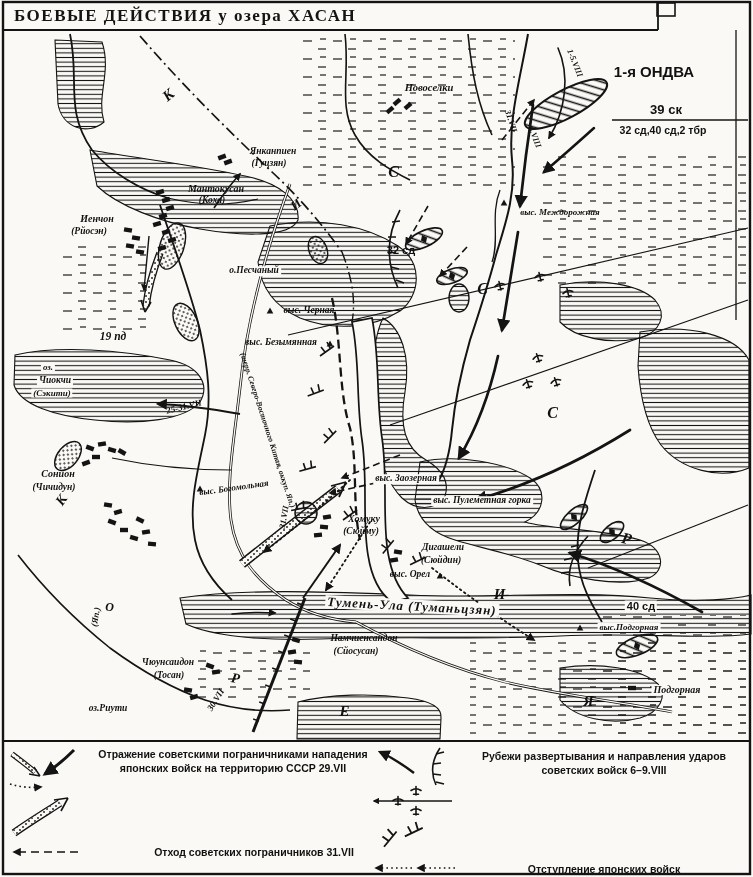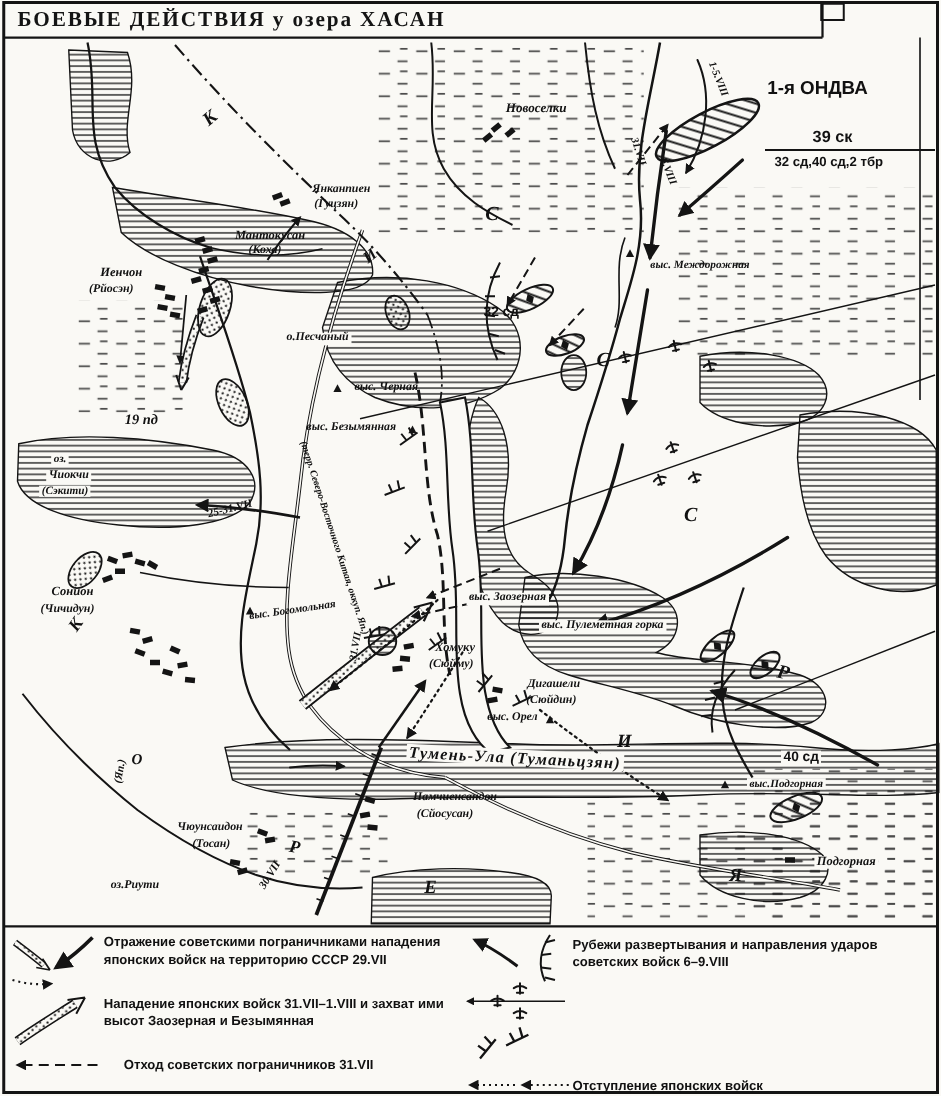--- a/index.html
+++ b/index.html
@@ -9,21 +9,21 @@
   .lbl{position:absolute;white-space:nowrap;font-family:"Liberation Serif",serif;
        font-style:italic;font-weight:bold;color:#111;line-height:1;
        transform:translate(-50%,-50%);}
   .wb{background:#faf9f5;padding:0 2px;}
   .unit{font-style:normal;font-family:"Liberation Sans",sans-serif;font-weight:bold;}
   .unit-it{font-family:"Liberation Serif",serif;font-weight:bold;font-style:italic;}
   .date{font-size:9px;}
   .bigletter{font-size:16px;letter-spacing:1px;}
   #title{position:absolute;left:14px;top:6px;font-style:normal;font-weight:bold;
          font-size:17px;letter-spacing:1.5px;font-family:"Liberation Serif",serif;text-align:right;}
-  .leg{position:absolute;font:bold 10.5px "Liberation Sans",sans-serif;color:#111;line-height:1.3;}
+  .leg{position:absolute;font:bold 10.5px "Liberation Sans",sans-serif;color:#111;line-height:1.3;text-align:center;}
   .hdr{position:absolute;white-space:nowrap;font-family:"Liberation Sans",sans-serif;
        font-weight:bold;color:#111;transform:translate(-50%,-50%);}
 </style>
 </head>
 <body>
 
 <div id="root">
 
 <svg width="753" height="877" viewBox="0 0 753 877">
   <defs>
@@ -394,18 +394,17 @@
 <div class="lbl bigletter" style="left:553px;top:413px;">С</div>
 <div class="lbl bigletter" style="left:627px;top:539px;transform:translate(-50%,-50%) rotate(12deg);">Р</div>
 <div class="lbl bigletter" style="left:500px;top:594px;font-size:15px;">И</div>
 <div class="lbl bigletter" style="left:62px;top:500px;font-size:14px;transform:translate(-50%,-50%) rotate(-55deg);">К</div>
 <div class="lbl bigletter" style="left:110px;top:607px;font-size:12px;">О</div>
 <div class="lbl bigletter" style="left:236px;top:679px;font-size:14px;transform:translate(-50%,-50%) rotate(10deg);">Р</div>
 <div class="lbl bigletter" style="left:345px;top:711px;font-size:15px;">Е</div>
 <div class="lbl bigletter" style="left:589px;top:701px;font-size:15px;">Я</div>
 
 <div class="leg" style="left:83px;top:748px;width:300px;">Отражение советскими пограничниками нападения японских войск на территорию СССР 29.VII</div>
-<div class="leg" style="left:83px;top:797px;width:300px;">Нападение японских войск 31.VII–1.VIII и захват ими высот Заозерная и Безымянная</div>
 <div class="leg" style="left:99px;top:846px;width:310px;">Отход советских пограничников 31.VII</div>
 <div class="leg" style="left:458px;top:750px;width:292px;">Рубежи развертывания и направления ударов советских войск 6–9.VIII</div>
 <div class="leg" style="left:458px;top:863px;width:292px;">Отступление японских войск</div>
 
 </div>
 
 </body></html>

